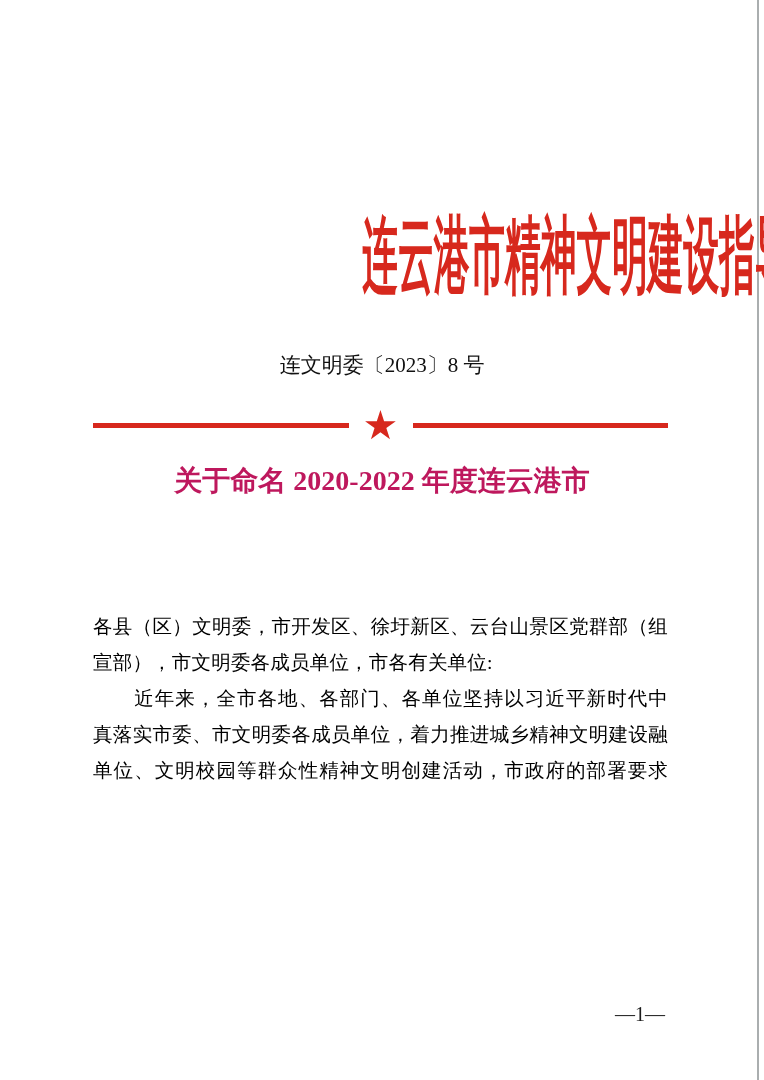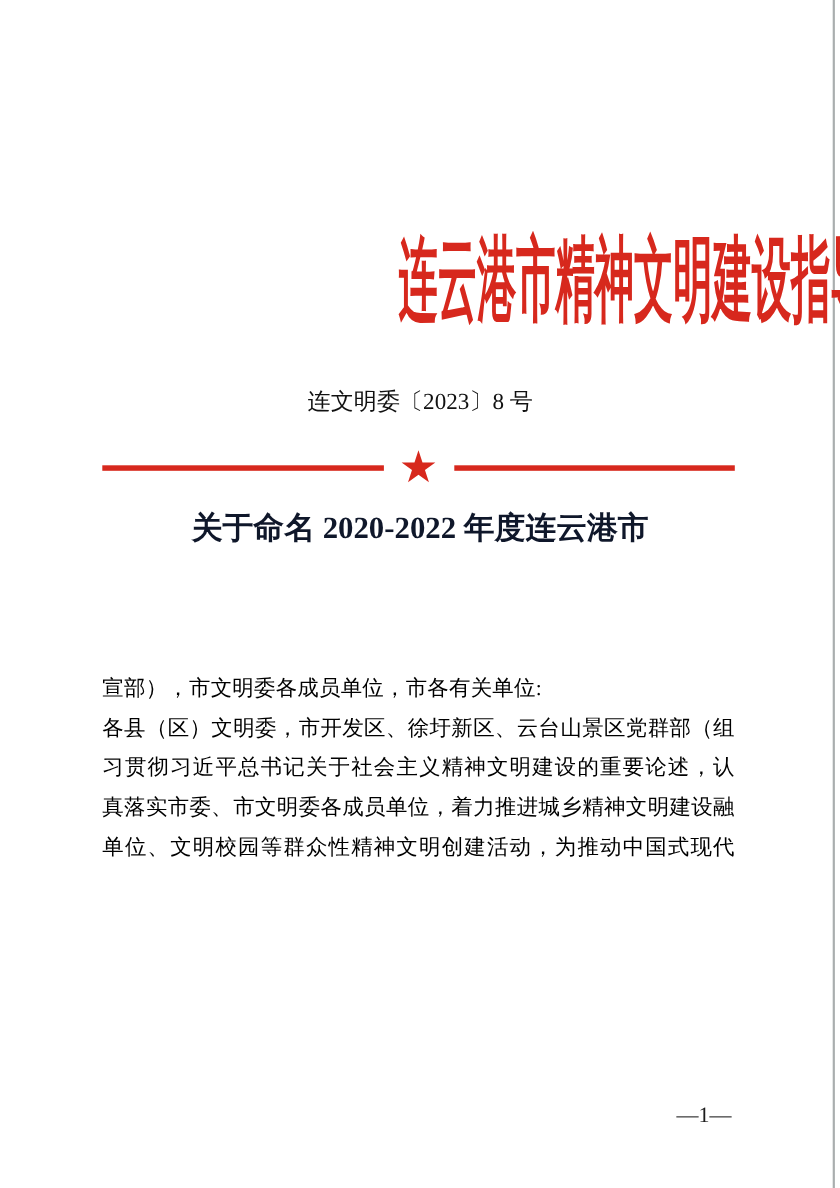--- a/index.html
+++ b/index.html
@@ -74,21 +74,21 @@
   }
 
   .doc-title {
     position: absolute;
     top: 462px; left: 0;
     width: 100%;
     text-align: center;
     font-weight: bold;
     font-size: 28px;
     line-height: 38px;
-    color: #0f172a;
+    color: #be185d;
   }
 
   .body-text {
     position: absolute;
     top: 609px; left: 93px;
     width: 575px;
     font-size: 19.5px;
     line-height: 36px;
     color: #000000;
     letter-spacing: 0.2px;
@@ -130,22 +130,22 @@
     <span class="rule"></span>
     <span class="star">★</span>
     <span class="rule"></span>
   </div>
 
   <div class="doc-title">
     <div>关于命名 2020-2022 年度连云港市</div>
   </div>
 
   <div class="body-text">
+    <div class="line">各县（区）文明委，市开发区、徐圩新区、云台山景区党群部（组</div>
     <div class="line short">宣部），市文明委各成员单位，市各有关单位:</div>
-    <div class="line">各县（区）文明委，市开发区、徐圩新区、云台山景区党群部（组</div>
-    <div class="line">习贯彻习近平总书记关于社会主义精神文明建设的重要论述，认</div>
+    <div class="line">　　近年来，全市各地、各部门、各单位坚持以习近平新时代中</div>
     <div class="line">真落实市委、市文明委各成员单位，着力推进城乡精神文明建设融</div>
-    <div class="line">单位、文明校园等群众性精神文明创建活动，为推动中国式现代</div>
+    <div class="line">单位、文明校园等群众性精神文明创建活动，市政府的部署要求</div>
   </div>
 
   <div class="page-number">—1—</div>
 
 </div>
 
 </body></html>

